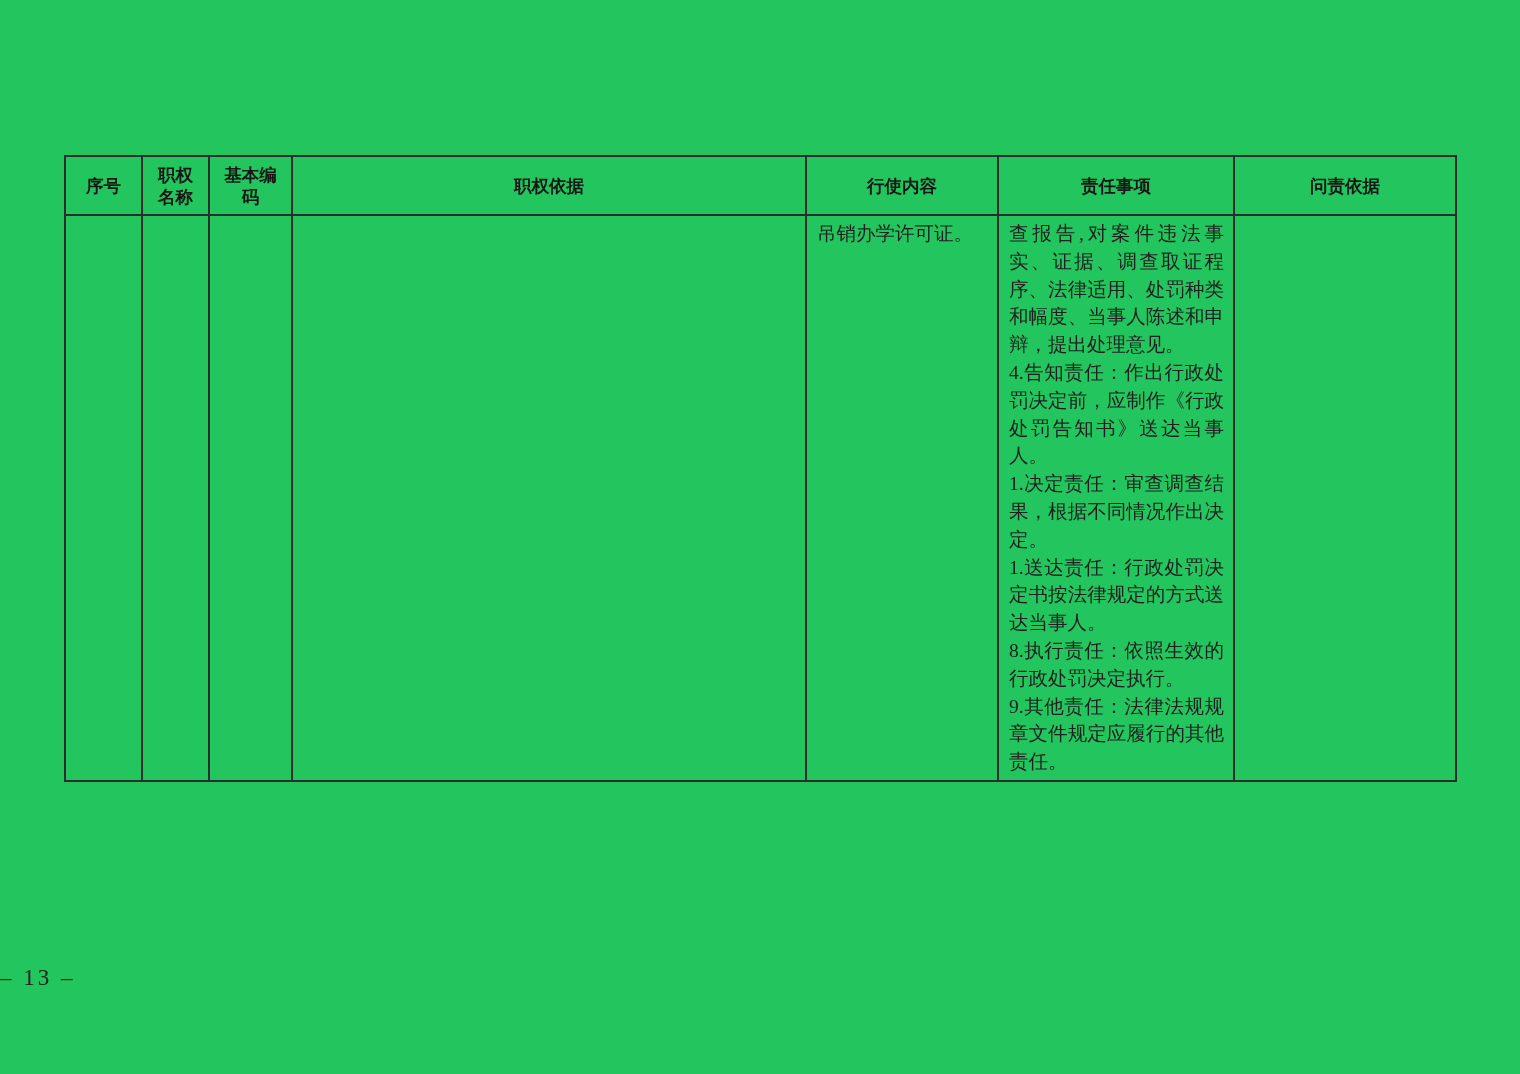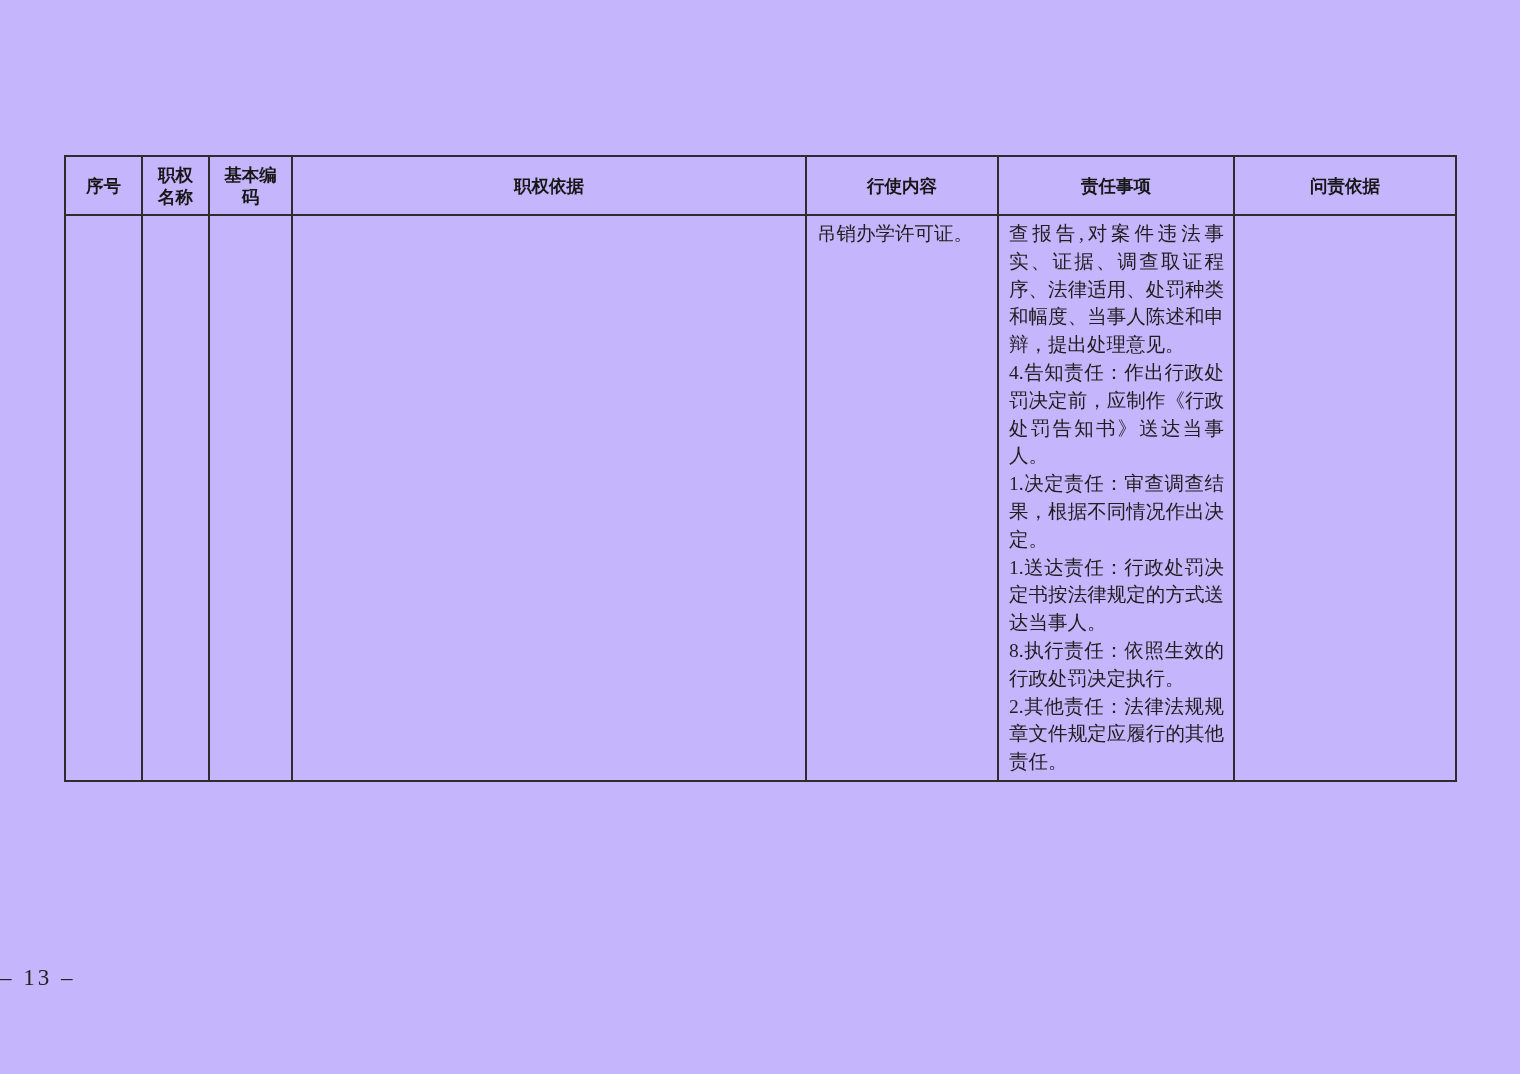--- a/index.html
+++ b/index.html
@@ -4,21 +4,21 @@
 <style>
   html, body {
     margin: 0;
     padding: 0;
     background: #ffffff;
   }
   .page {
     position: relative;
     width: 1520px;
     height: 1074px;
-    background: #c4b5fd;
+    background: #22c55e;
     color: #1c1c1c;
     font-family: "Liberation Serif", "DejaVu Serif", serif;
     overflow: hidden;
   }
   table.authority-table {
     position: absolute;
     left: 64px;
     top: 155px;
     width: 1391px;
     border-collapse: collapse;
@@ -105,21 +105,21 @@
         <td></td>
         <td></td>
         <td></td>
         <td class="cell-exercise">吊销办学许可证。</td>
         <td>
             <div class="para">查报告,对案件违法事实、证据、调查取证程序、法律适用、处罚种类和幅度、当事人陈述和申辩，提出处理意见。</div>
             <div class="para">4.告知责任：作出行政处罚决定前，应制作《行政处罚告知书》送达当事人。</div>
             <div class="para">1.决定责任：审查调查结果，根据不同情况作出决定。</div>
             <div class="para">1.送达责任：行政处罚决定书按法律规定的方式送达当事人。</div>
             <div class="para">8.执行责任：依照生效的行政处罚决定执行。</div>
-            <div class="para">2.其他责任：法律法规规章文件规定应履行的其他责任。</div>
+            <div class="para">9.其他责任：法律法规规章文件规定应履行的其他责任。</div>
           </td>
         <td></td>
       </tr>
     </tbody>
   </table>
 
   <div class="page-footer">– 13 –</div>
 
 </div>
 

